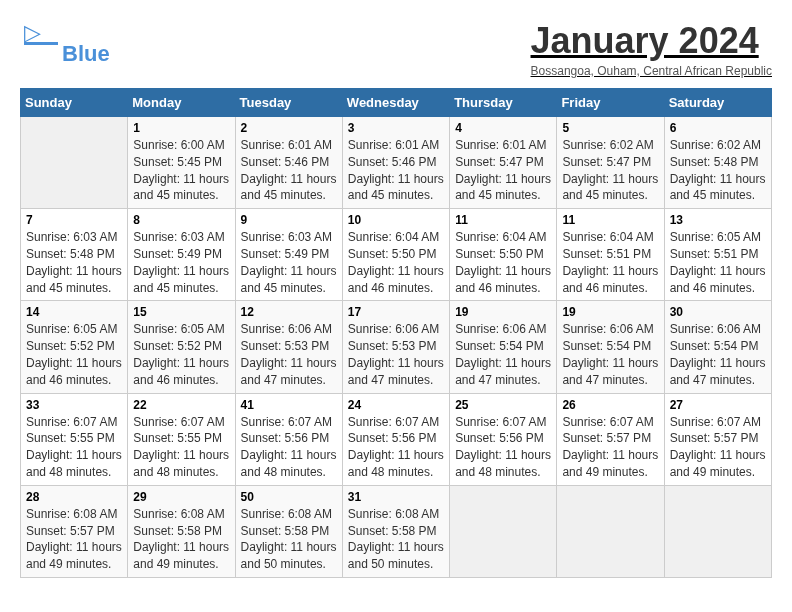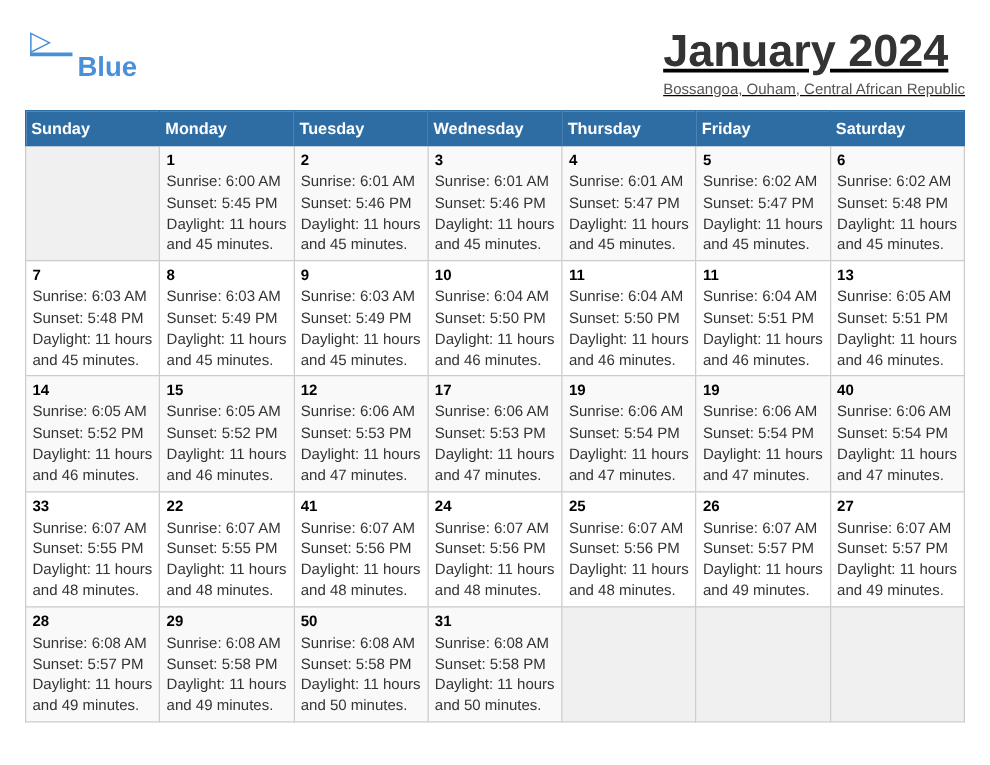--- a/index.html
+++ b/index.html
@@ -270,21 +270,21 @@
       </td>
         <td>
         <span class="day-number">19</span>
         <span class="day-info">
           Sunrise: 6:06 AM<br>
           Sunset: 5:54 PM<br>
           Daylight: 11 hours and 47 minutes.
         </span>
       </td>
         <td>
-        <span class="day-number">40</span>
+        <span class="day-number">30</span>
         <span class="day-info">
           Sunrise: 6:06 AM<br>
           Sunset: 5:54 PM<br>
           Daylight: 11 hours and 47 minutes.
         </span>
       </td>
       </tr>
       <tr>
         <td>
         <span class="day-number">33</span>

